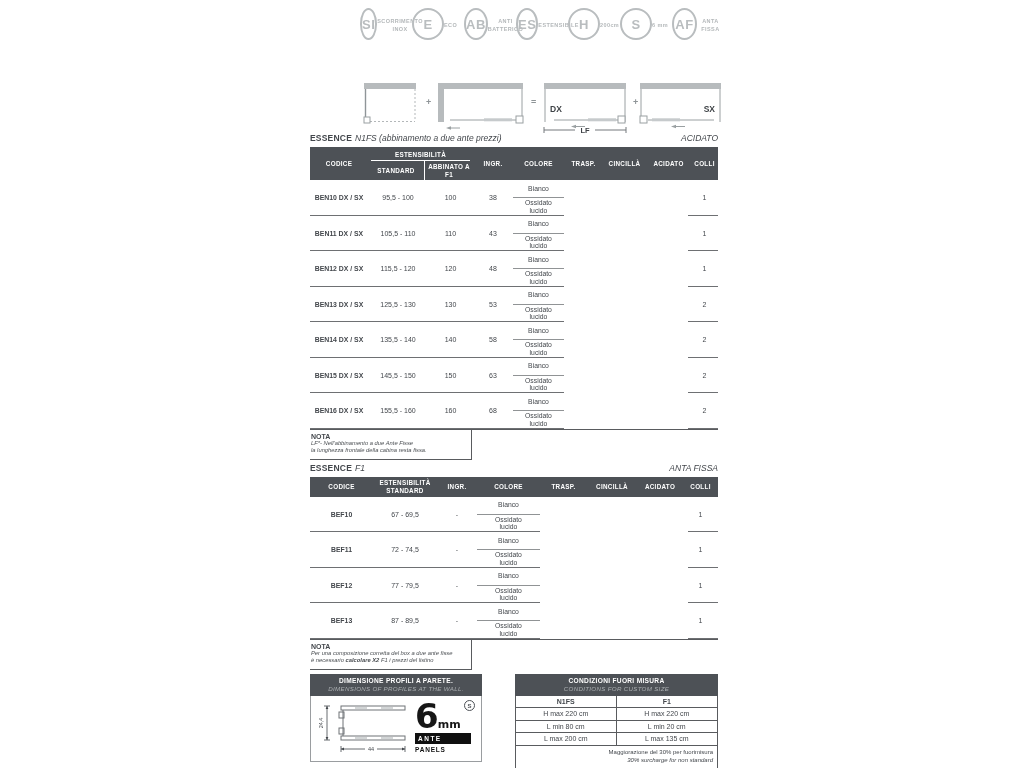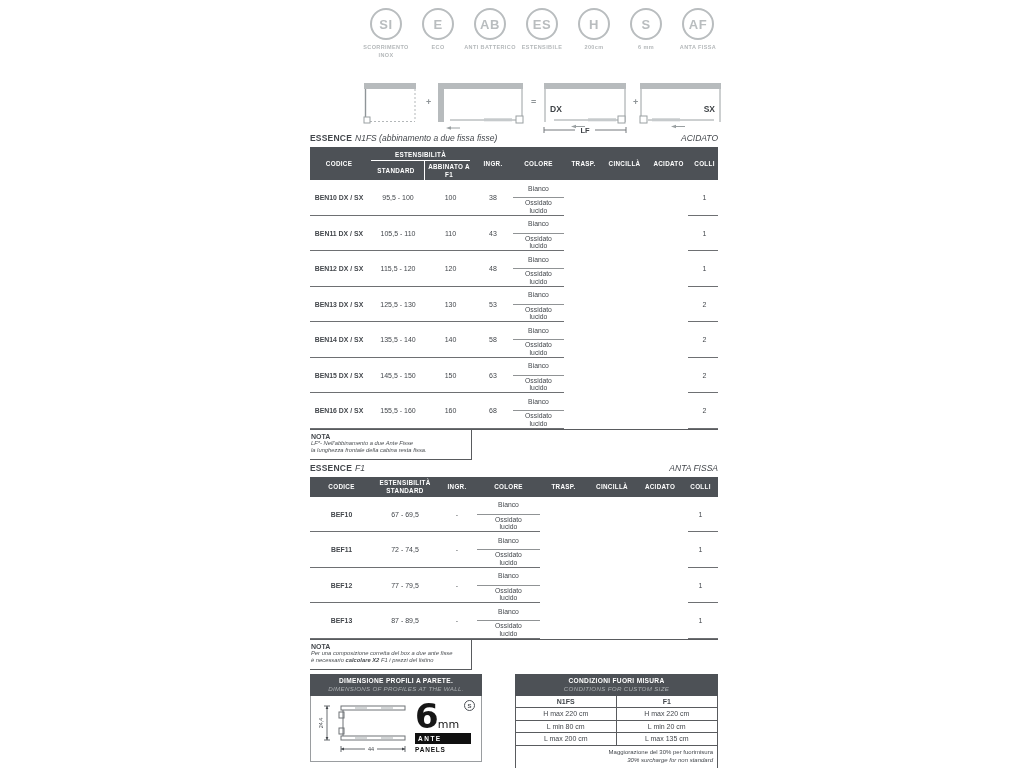--- a/index.html
+++ b/index.html
@@ -1,21 +1,21 @@
 <!DOCTYPE html>
 <html><head>
 <meta charset="utf-8">
 <style>
   * { box-sizing: border-box; margin: 0; padding: 0; }
   body { margin: 0; background: #ffffff; font-family: "Liberation Sans", sans-serif; }
   .page { position: relative; width: 1024px; height: 768px; background: #fff; overflow: hidden; color: #43474c; margin: 0 auto; }
 
   
   .badges { position: absolute; left: 360px; top: 8px; width: 364px; display: flex; justify-content: space-between; }
-  .badge { width: 52px; display: flex; flex-direction: column; align-items: center; }
+  .badge { width: 52px; display: flex; flex-direction: row; align-items: center; }
   .badge-circle { width: 32px; height: 32px; border: 2px solid #b9bdbf; border-radius: 50%; display: flex; align-items: center; justify-content: center; font-size: 13px; font-weight: 600; color: #b9bdbf; letter-spacing: .5px; }
   .badge-label { margin-top: 4px; font-size: 5.5px; font-weight: 600; color: #b4b8ba; text-align: center; line-height: 1.4; letter-spacing: .4px; }
 
   
   .diagrams { position: absolute; left: 362px; top: 70px; width: 362px; height: 64px; }
 
   
   .sheet { position: absolute; left: 310px; top: 133px; width: 408px; }
   .tbl-title { display: flex; align-items: baseline; height: 14px; font-size: 8.5px; }
   .tbl-title .brand { font-weight: bold; letter-spacing: .2px; }
@@ -58,21 +58,21 @@
   .pbox { width: 172px; }
   .cbox { width: 203px; }
   .box-head { background: #4d5156; text-align: center; padding: 3px 2px 4px; }
   .head-it { color: #fff; font-weight: bold; font-size: 6.6px; letter-spacing: .3px; }
   .head-en { color: #aaaeb1; font-style: italic; font-size: 6.2px; letter-spacing: .3px; margin-top: 1px; }
   .pbox-body { border: 1px solid #9a9da0; border-top: none; height: 66px; display: flex; align-items: center; padding: 2px 4px; }
 
   .glass { position: relative; width: 62px; margin-left: 4px; }
   .glass-top { position: relative; display: flex; align-items: flex-end; }
   .glass-num { font-size: 34px; font-weight: 800; line-height: .82; color: #161616; font-family: "DejaVu Sans", sans-serif; }
-  .glass-unit { font-size: 11px; font-weight: 400; color: #161616; margin-left: -1px; font-family: "DejaVu Sans", sans-serif; }
+  .glass-unit { font-size: 11px; font-weight: 700; color: #161616; margin-left: -1px; font-family: "DejaVu Sans", sans-serif; }
   .glass-badge { position: absolute; right: 2px; top: -3px; width: 11px; height: 11px; border: 1px solid #4d5156; border-radius: 50%; display: flex; align-items: center; justify-content: center; font-size: 6px; font-weight: bold; color: #4d5156; }
   .glass-ante { margin-top: 2px; background: #101010; color: #fff; font-size: 6.5px; font-weight: bold; letter-spacing: 1.5px; padding: 2px 0 2px 3px; width: 56px; }
   .glass-panels { margin-top: 2px; font-size: 6.5px; font-weight: bold; letter-spacing: .8px; color: #101010; }
 
   .cs-table { border: 1px solid #595b5e; border-top: none; }
   .cs-row { display: grid; grid-template-columns: 1fr 1fr; text-align: center; font-size: 7px; height: 12.5px; border-bottom: 1px solid #595b5e; }
   .cs-row > div { height: 100%; display: flex; align-items: center; justify-content: center; }
   .cs-row > div:first-child { border-right: 1px solid #595b5e; }
   .cs-head { font-weight: bold; }
   .cs-footer { padding: 2px 4px 3px; text-align: right; font-size: 6px; line-height: 1.45; }
@@ -174,21 +174,21 @@
       <text x="353" y="42" font-size="8.5" font-weight="bold" fill="#3f4347" text-anchor="end">SX</text>
       <line x1="312" y1="56.5" x2="323" y2="56.5" stroke="#9aa0a2" stroke-width="1"></line>
       <polygon points="309,56.5 314,54.7 314,58.3" fill="#9aa0a2"></polygon>
     </svg>
   </div>
 
   <div class="sheet">
 
     <div class="tbl-title">
       <span class="brand">ESSENCE</span>
-      <span class="model">N1FS (abbinamento a due fissa fisse)</span>
+      <span class="model">N1FS (abbinamento a due ante prezzi)</span>
       <span class="corner">ACIDATO</span>
     </div>
 
     <div class="thead thead1">
       <div>CODICE</div>
       <div class="est-group">
         <div class="est-title">ESTENSIBILITÀ</div>
         <div class="est-cols">
           <div>STANDARD</div>
           <div>ABBINATO A F1</div>

